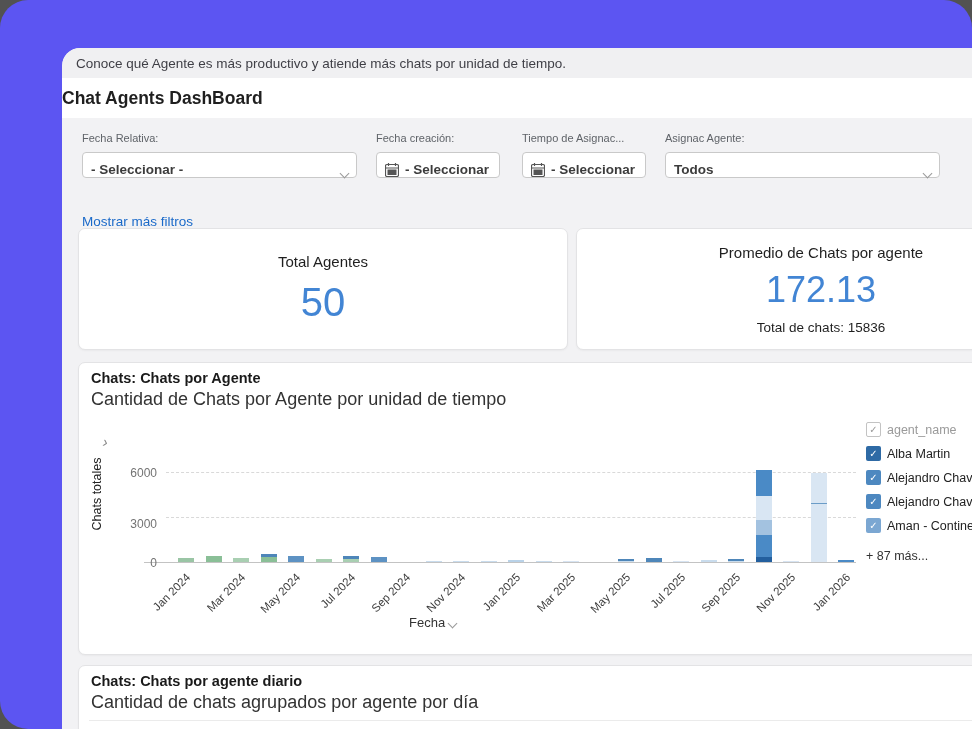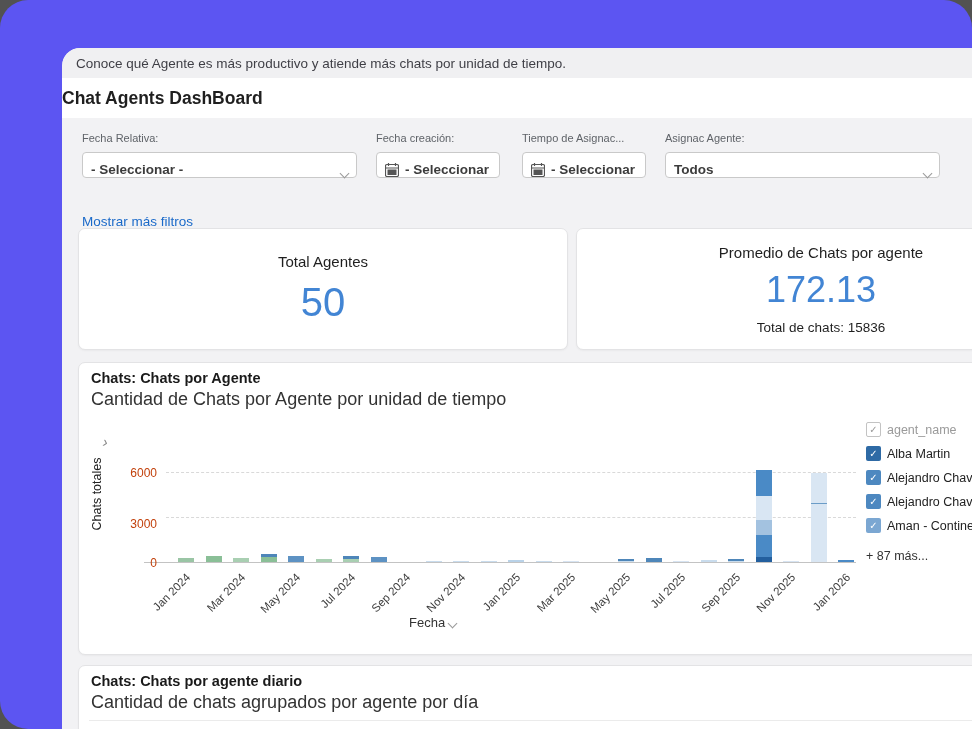--- a/index.html
+++ b/index.html
@@ -42,21 +42,21 @@
 
   #chart-card { left:16px; top:314px; width:930px; height:293px; }
   .card-title { position:absolute; left:12px; top:7px; font-size:14.5px;
                 font-weight:bold; color:#1a1a1a; }
   .card-sub { position:absolute; left:12px; top:26px; font-size:18px; color:#333; }
 
   #plot { position:absolute; left:87px; top:63px; width:690px; height:137px; }
   .gridline { position:absolute; left:0; width:100%; border-top:1px dashed #d9d9d9; }
   #axis-base { position:absolute; left:-22px; right:0; bottom:0; border-top:1px solid #c3c3c3; }
   .ytick { position:absolute; right:100%; margin-right:9px; font-size:12px;
-           color:#c2410c; white-space:nowrap;margin-top:12px; }
+           color:#737373; white-space:nowrap;margin-top:12px; }
   .bar { position:absolute; bottom:1px; width:16px; display:flex;
          flex-direction:column-reverse; }
   .bar div { width:100%; }
   .xlabel { position:absolute; width:56px; font-size:11.5px; color:#3c3c3c;
             text-align:right; transform:rotate(-45deg); transform-origin:top right;
             white-space:nowrap; }
   #ylab-wrap { position:absolute; left:10px; top:72px; width:16px; height:120px; }
   #ylab { position:absolute; left:-44px; top:52px; transform:rotate(-90deg);
           font-size:12.5px; color:#222; width:104px; text-align:center; }
   #yexp { position:absolute; left:24px; top:70px; font-size:15px; color:#8a8a8a;

